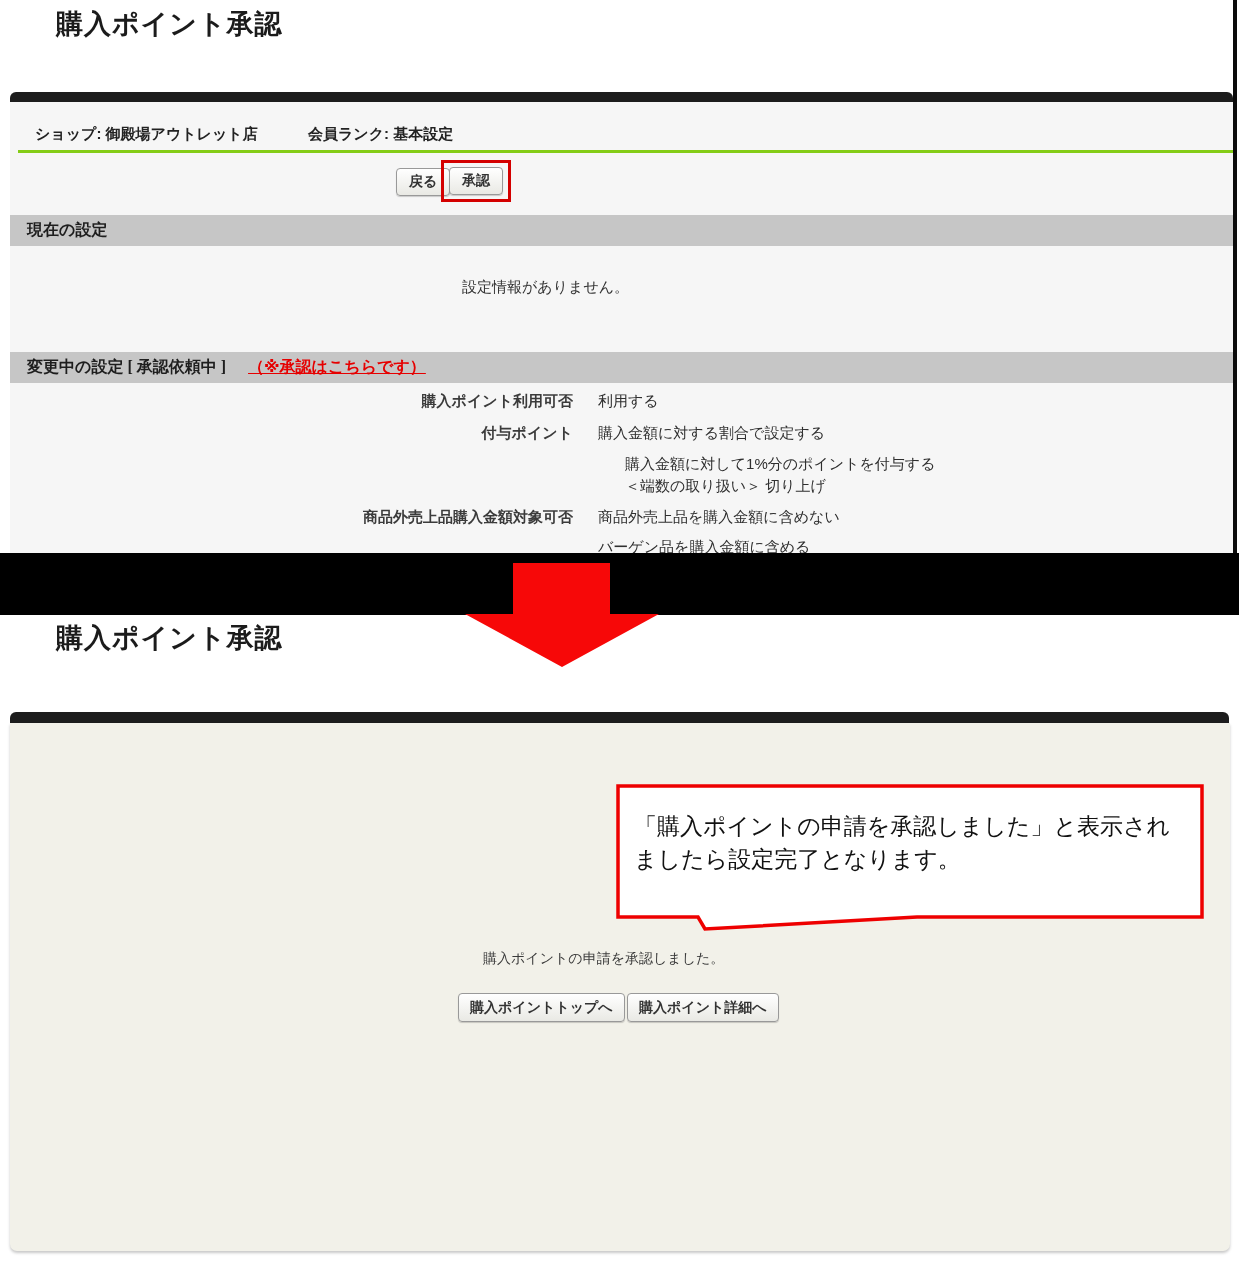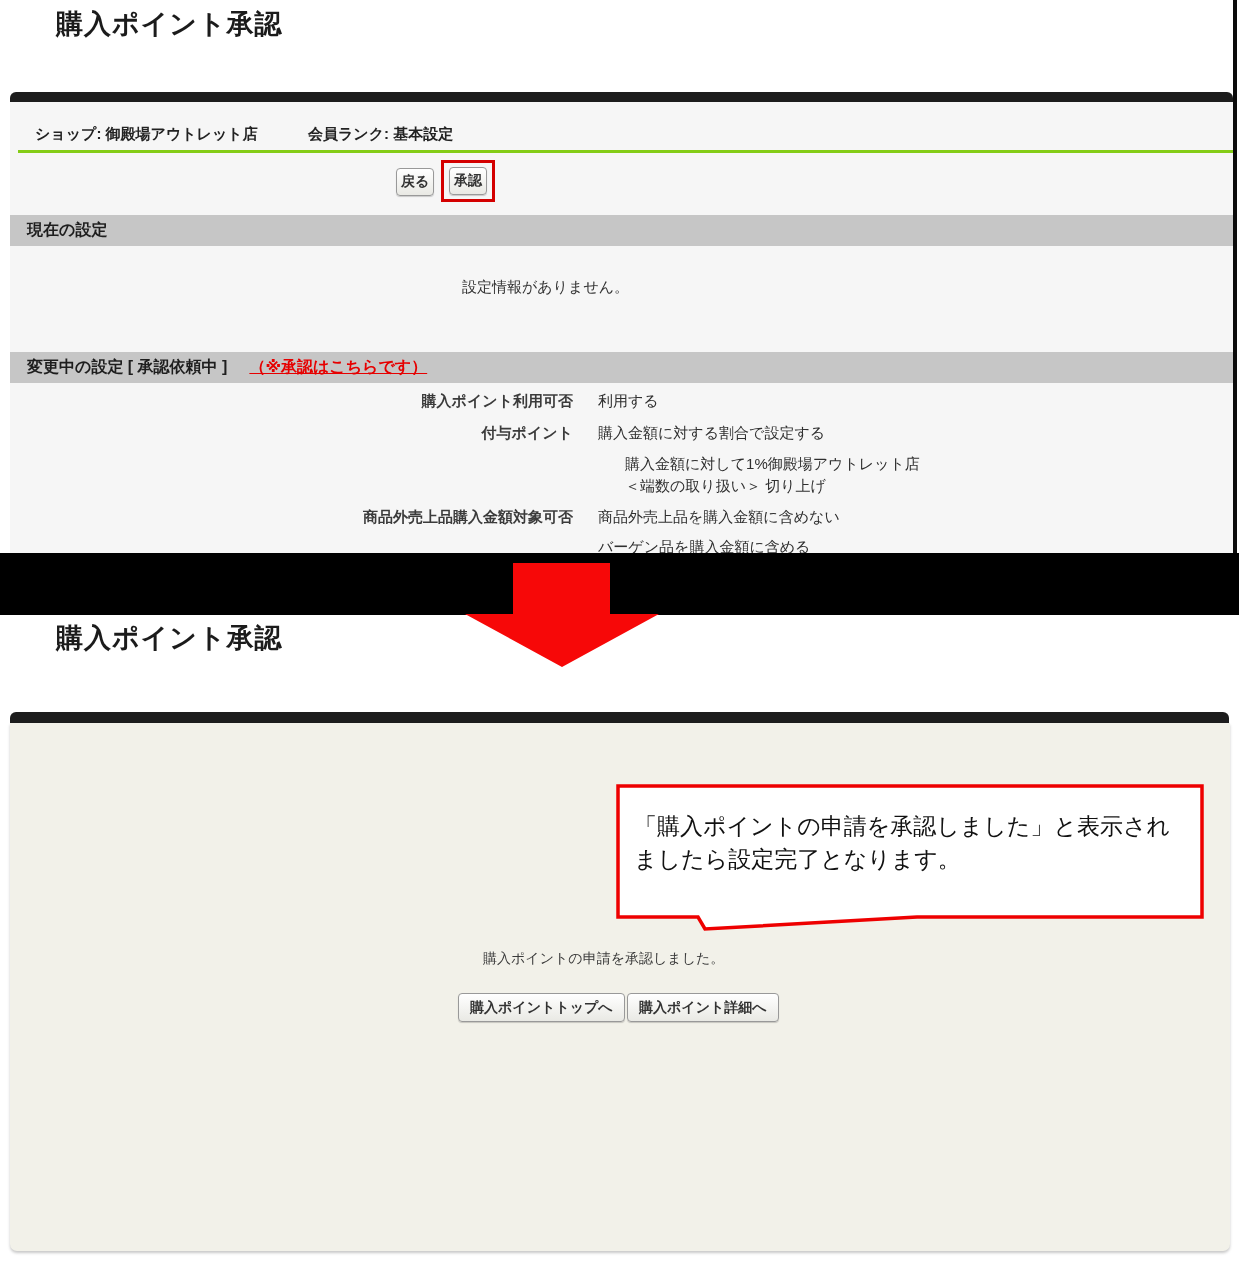--- a/index.html
+++ b/index.html
@@ -10,21 +10,21 @@
   }
   .canvas{position:relative;width:1239px;height:1265px;background:#fff;}
 
   
   .page-title{
     position:absolute;left:56px;font-size:27px;font-weight:700;color:#1b1b1b;
     letter-spacing:1px;white-space:nowrap;
   }
   .btn{
     display:inline-flex;align-items:center;justify-content:center;
-    height:28px;padding:0 4px;box-sizing:border-box;
+    height:28px;padding:0 12px;box-sizing:border-box;
     font-family:inherit;font-size:14px;font-weight:700;color:#333;
     background:linear-gradient(#ffffff,#e9e9e4);
     border:1px solid #999;border-radius:4px;
     box-shadow:0 1px 1px rgba(0,0,0,.18);
     cursor:pointer;white-space:nowrap;
   }
 
   
   .top-title{top:6px;}
   .v-edge{position:absolute;left:1233px;top:0;width:4px;height:615px;background:#0b0b0b;}
@@ -40,21 +40,21 @@
   .rank-txt{left:290px;}
   .back-btn{position:absolute;left:386px;top:66px;}
   .approve-wrap{
     position:absolute;left:431px;top:58px;
     border:3px solid #d40000;padding:4px 5px;background:transparent;
   }
   .gray-bar{
     position:absolute;left:0;width:100%;height:31px;background:#c6c6c6;
     display:flex;align-items:center;box-sizing:border-box;padding-left:17px;
   }
-  .gray-bar .hdr{font-size:16px;font-weight:700;color:#1e1e1e;white-space:nowrap;}
+  .gray-bar .hdr{font-size:16px;font-weight:700;color:#1e1e1e;white-space:nowrap;font-family:Liberation Serif, serif;}
   .bar1{top:113px;}
   .bar2{top:250px;}
   .bar2 .note{font-size:16px;font-weight:700;color:#e60000;margin-left:22px;white-space:nowrap;text-decoration:underline;}
   .empty-msg{position:absolute;left:452px;top:176px;font-size:15px;color:#333;white-space:nowrap;}
   .frm-label{
     position:absolute;left:0;width:563px;text-align:right;
     font-size:15px;font-weight:700;color:#3b3b3b;white-space:nowrap;
   }
   .frm-value{position:absolute;left:588px;font-size:15px;color:#2f2f2f;white-space:nowrap;}
   .frm-sub{position:absolute;left:615px;font-size:15px;color:#2f2f2f;white-space:nowrap;}
@@ -111,21 +111,21 @@
     <div class="gray-bar bar2">
       <span class="hdr">変更中の設定 [ 承認依頼中 ]</span>
       <span class="note">（※承認はこちらです）</span>
     </div>
 
     <div class="frm-label r1">購入ポイント利用可否</div>
     <div class="frm-value r1">利用する</div>
 
     <div class="frm-label r2">付与ポイント</div>
     <div class="frm-value r2">購入金額に対する割合で設定する</div>
-    <div class="frm-sub r2s1">購入金額に対して1%御殿場アウトレット店</div>
+    <div class="frm-sub r2s1">購入金額に対して1%分のポイントを付与する</div>
     <div class="frm-sub r2s2">＜端数の取り扱い＞ 切り上げ</div>
 
     <div class="frm-label r3">商品外売上品購入金額対象可否</div>
     <div class="frm-value r3">商品外売上品を購入金額に含めない</div>
 
     <div class="frm-value r4">バーゲン品を購入金額に含める</div>
   </div>
 
   <div class="black-band"></div>
   <svg class="arrow-svg" width="215" height="115" viewBox="0 0 215 115">

